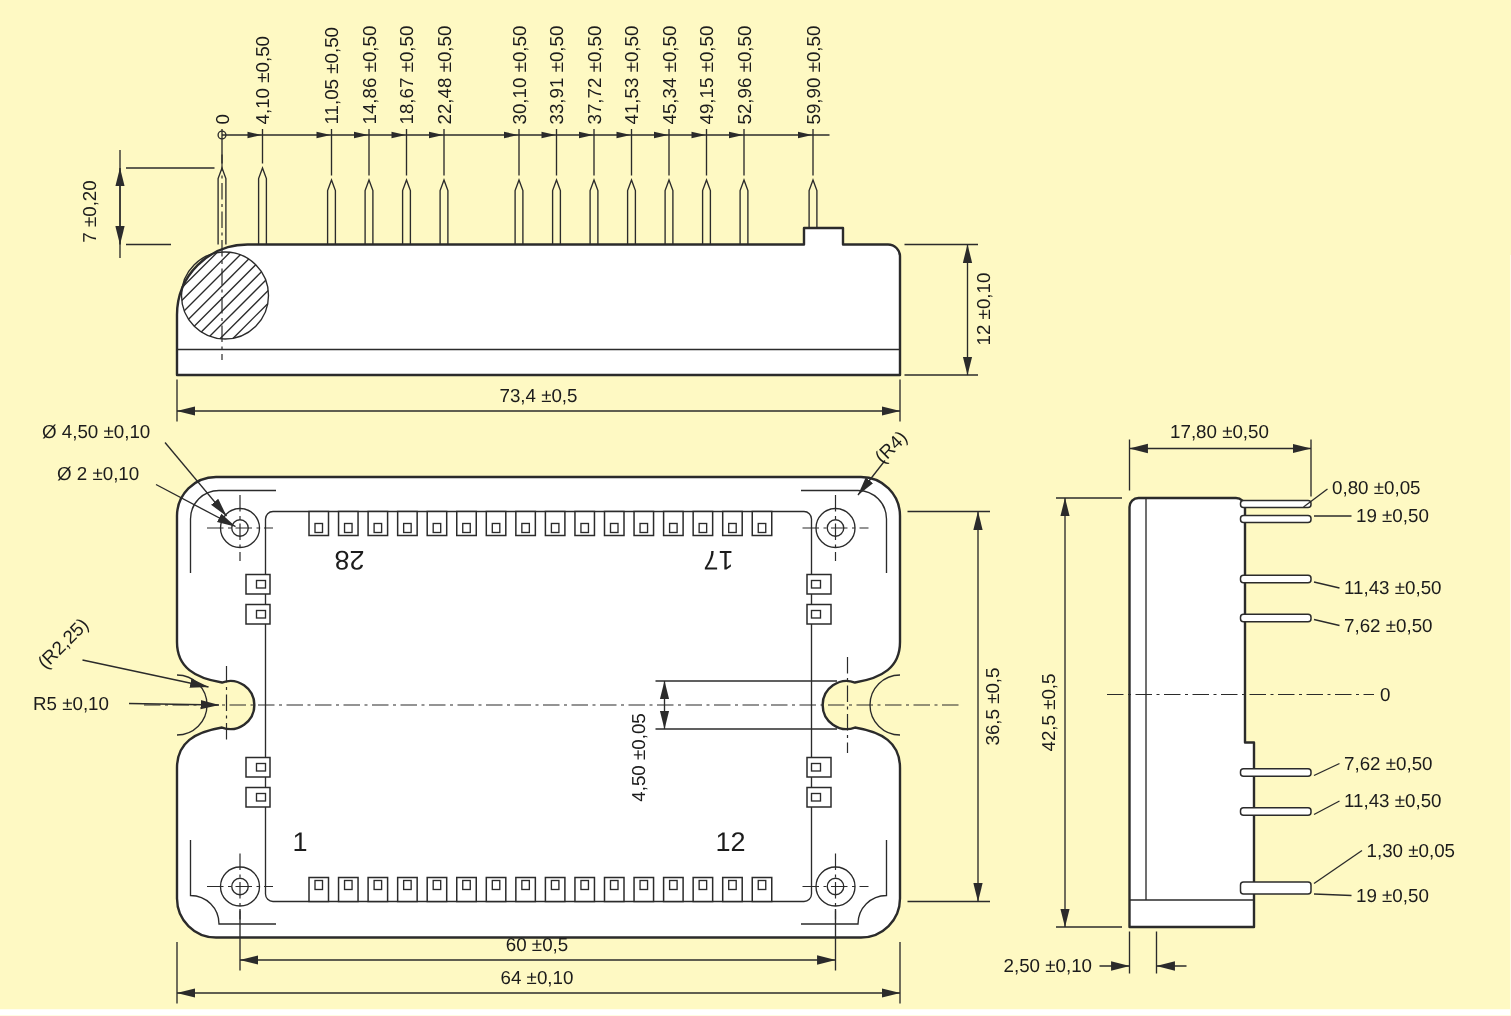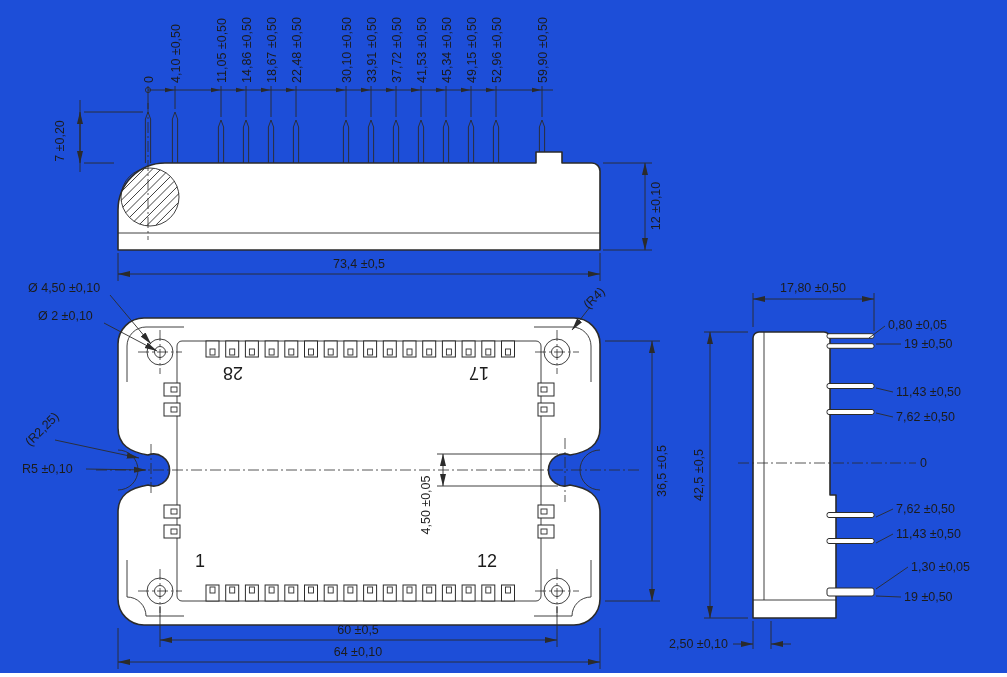--- a/index.html
+++ b/index.html
@@ -1,16 +1,16 @@
 <!DOCTYPE html>
 <html><head>
 <meta charset="utf-8">
 <style>
   html,body{margin:0;padding:0;background:#fff}
-  .wrap{position:relative;width:1007px;height:673px;background:#1d4ed8;overflow:hidden}
+  .wrap{position:relative;width:1007px;height:673px;background:#fef9c3;overflow:hidden}
   svg text{font-family:"Liberation Sans","DejaVu Sans",sans-serif;font-size:12.5px;fill:#1c1c1c}
   svg text.pinnum{font-size:18px}
   .outline2{fill:#ffffff;stroke:#2b2b2b;stroke-width:1.6;stroke-linejoin:round}
   .thin{fill:none;stroke:#2b2b2b;stroke-width:.9}
   .dim{fill:none;stroke:#2b2b2b;stroke-width:.9}
   .cl{fill:none;stroke:#2b2b2b;stroke-width:.8;stroke-dasharray:11 3 2 3}
   .arrfill{fill:#2b2b2b;stroke:none}
   .pad{fill:#ffffff;stroke:#2b2b2b;stroke-width:1}
 </style>
 </head>

